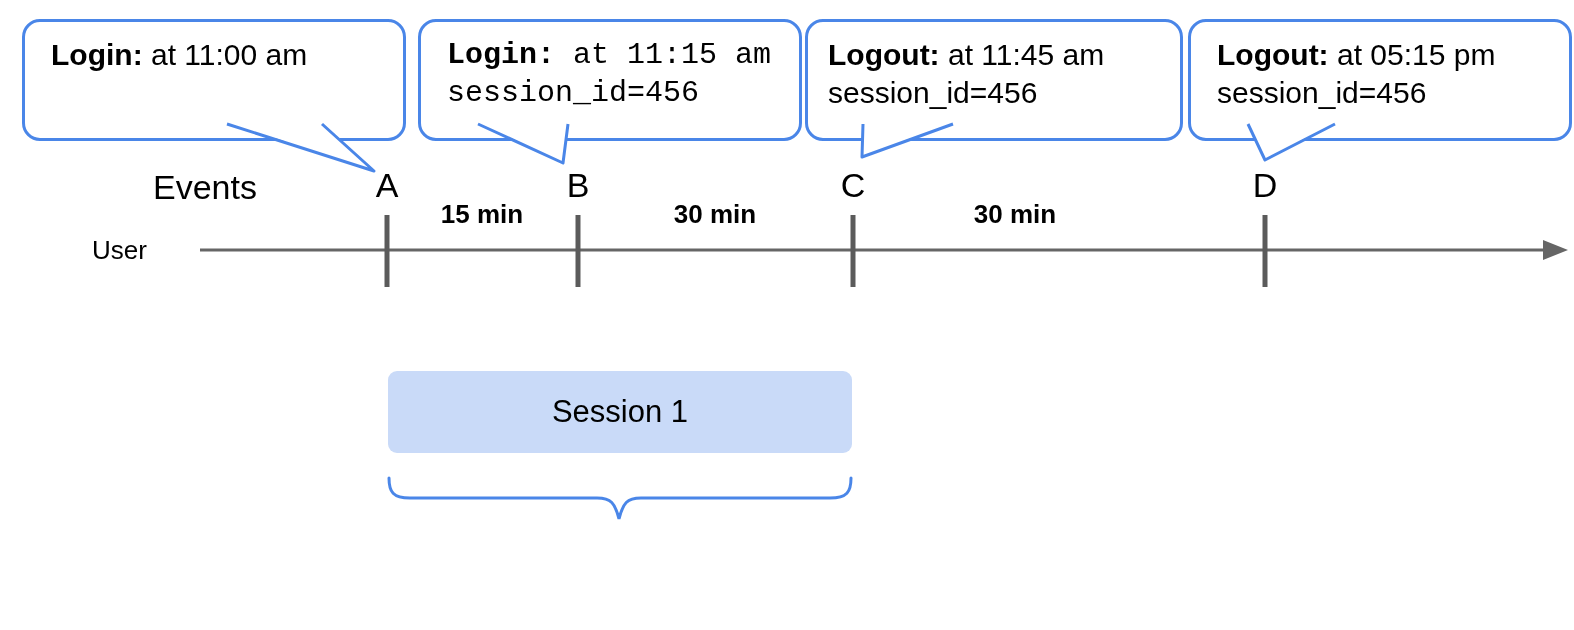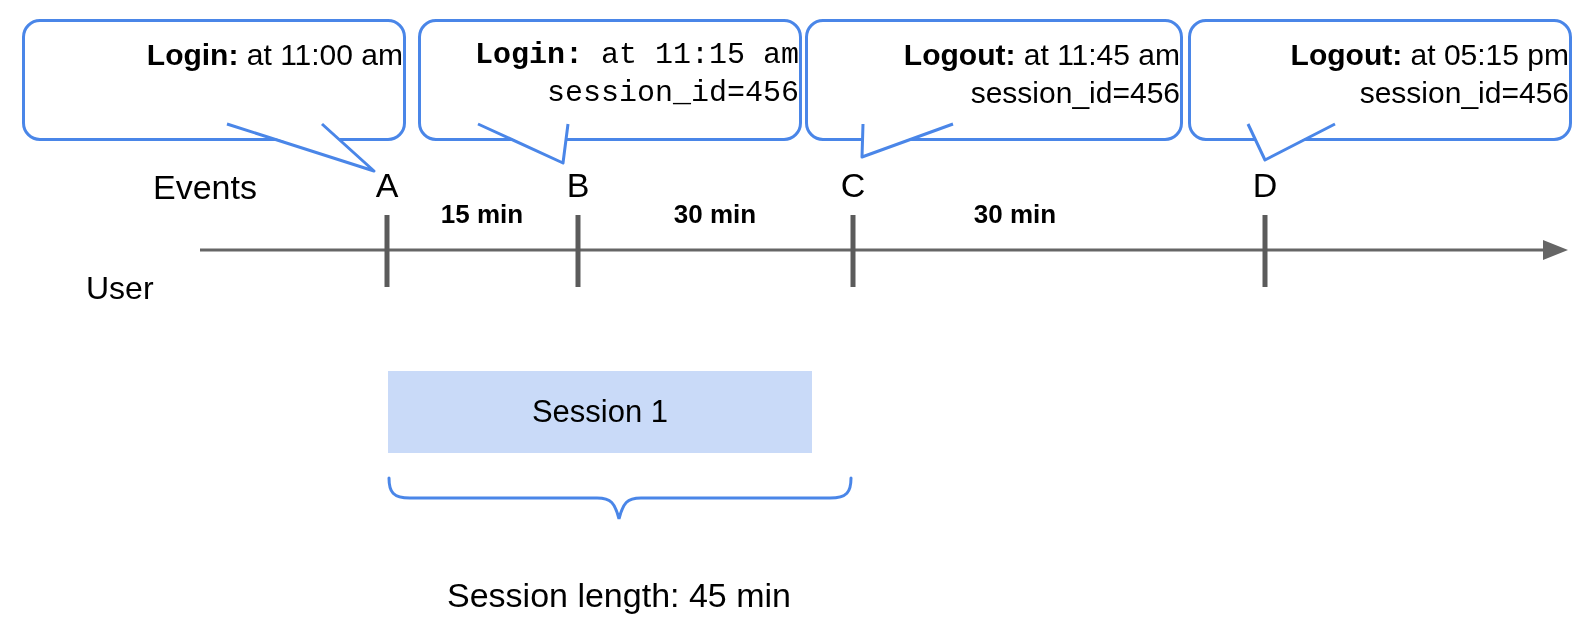--- a/index.html
+++ b/index.html
@@ -14,39 +14,39 @@
   .callout{
     position:absolute;
     width:352px;height:102px;
     background:#fff;
     border:3px solid #4a86e8;
     border-radius:18px;
     padding:14px 0 0 26px;
     box-sizing:content-box;
     font-size:30px;
     line-height:38px;
-    text-align:right;
   }
   .callout .ev{font-weight:bold;}
   .lbl{position:absolute;white-space:nowrap;}
   .marker{
     position:absolute;top:166px;width:60px;
     text-align:center;font-size:34px;
   }
   .events-lbl{top:168px;font-size:34px;}
-  .user-lbl{top:235px;left:86px;font-size:32px;margin-top:35px;}
+  .user-lbl{top:235px;left:92px;font-size:26px;}
   .interval{
     position:absolute;top:199px;width:120px;
     text-align:center;font-size:26px;font-weight:bold;
   }
   .session-box{
-    position:absolute;left:388px;top:371px;width:424px;height:82px;
+    position:absolute;left:388px;top:371px;width:464px;height:82px;
     background:#c9daf8;
     display:flex;align-items:center;justify-content:center;
     font-size:31px;
+    border-radius:9px;
   }
   .session-length{
     position:absolute;top:576px;left:387px;width:464px;
     text-align:center;font-size:34px;
   }
   #overlay{position:absolute;left:0;top:0;}
 </style>
 </head>
 <body>
 
@@ -80,21 +80,20 @@
   <div class="lbl user-lbl">User</div>
 
   <div class="interval" style="left:422px;">15 min</div>
   <div class="interval" style="left:655px;">30 min</div>
   <div class="interval" style="left:955px;">30 min</div>
 
   <div class="session-box">
     <span>Session 1</span>
   </div>
 
-  <div class="session-length">Session length: 45 min</div>
 
   <svg id="overlay" width="1574" height="630" viewBox="0 0 1574 630">
 
     <line x1="200" y1="250" x2="1545" y2="250" stroke="#666666" stroke-width="3"></line>
     <polygon points="1543,240 1568,250 1543,260" fill="#666666"></polygon>
 
     <line x1="387" y1="215" x2="387" y2="287" stroke="#5b5b5b" stroke-width="5"></line>
     <line x1="578" y1="215" x2="578" y2="287" stroke="#5b5b5b" stroke-width="5"></line>
     <line x1="853" y1="215" x2="853" y2="287" stroke="#5b5b5b" stroke-width="5"></line>
     <line x1="1265" y1="215" x2="1265" y2="287" stroke="#5b5b5b" stroke-width="5"></line>

